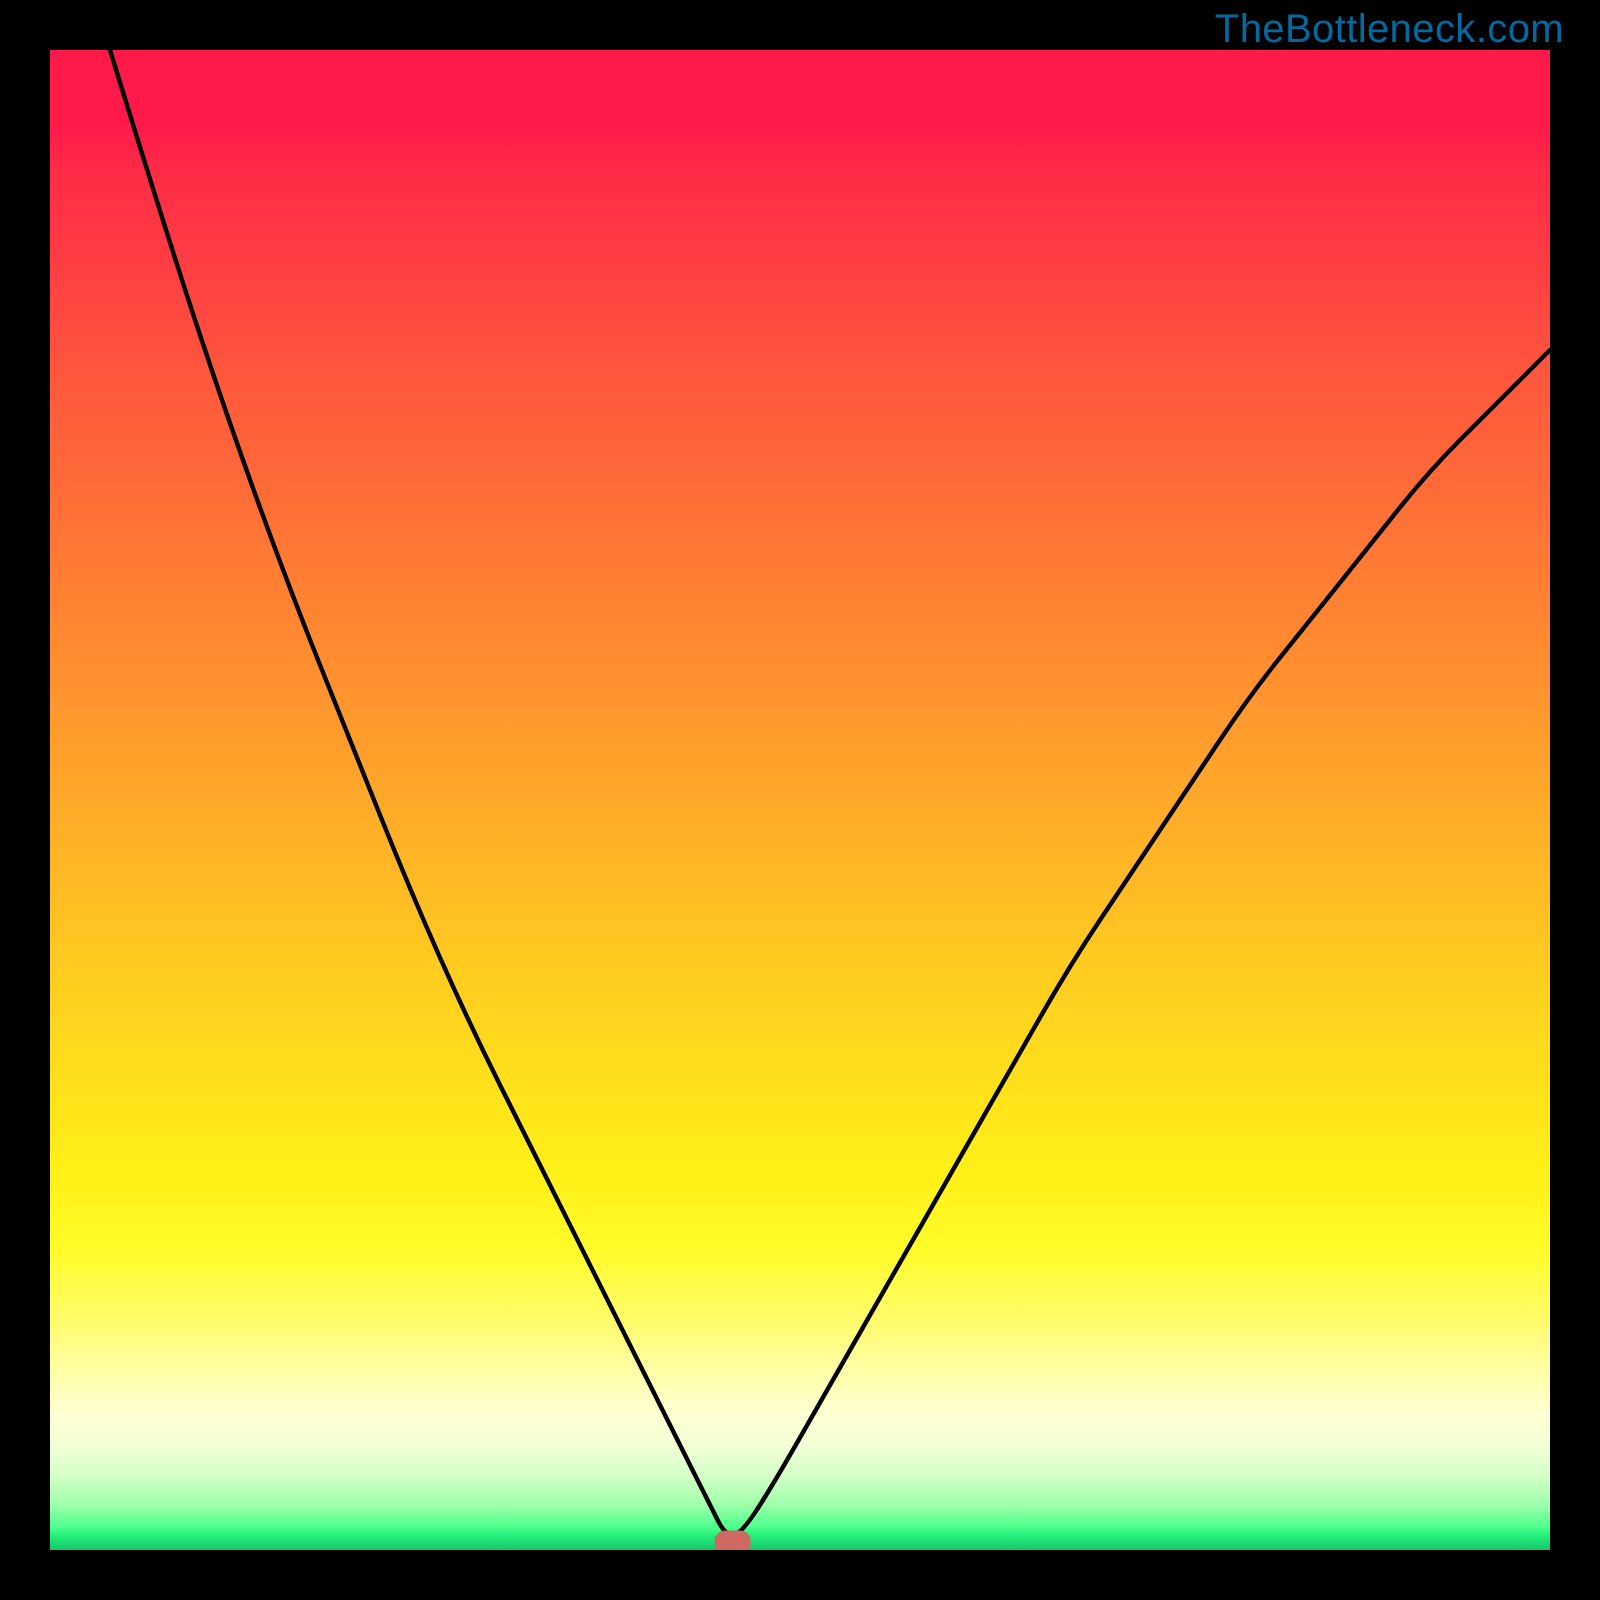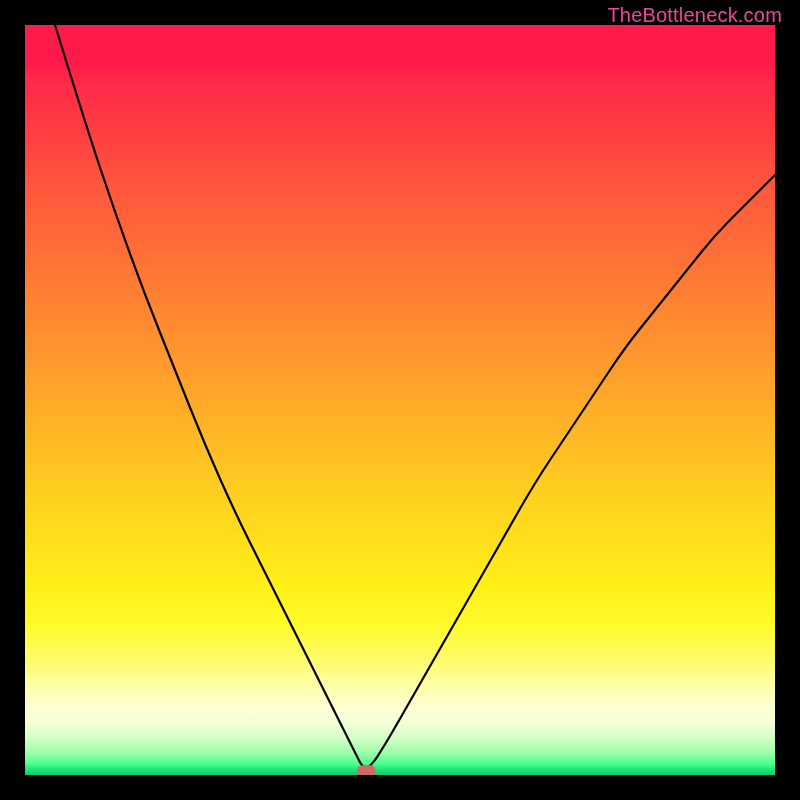--- a/index.html
+++ b/index.html
@@ -8,21 +8,21 @@
     height: 800px;
     background: #000;
     font-family: Arial, Helvetica, sans-serif;
     position: relative;
     overflow: hidden;
   }
   .watermark {
     position: absolute;
     top: 4px;
     right: 18px;
-    color: #ec4899;
+    color: #0369a1;
     font-size: 20px;
     font-weight: 500;
     z-index: 5;
     letter-spacing: 0.2px;
   }
   .plot-area {
     position: absolute;
     left: 25px;
     top: 25px;
     width: 750px;

